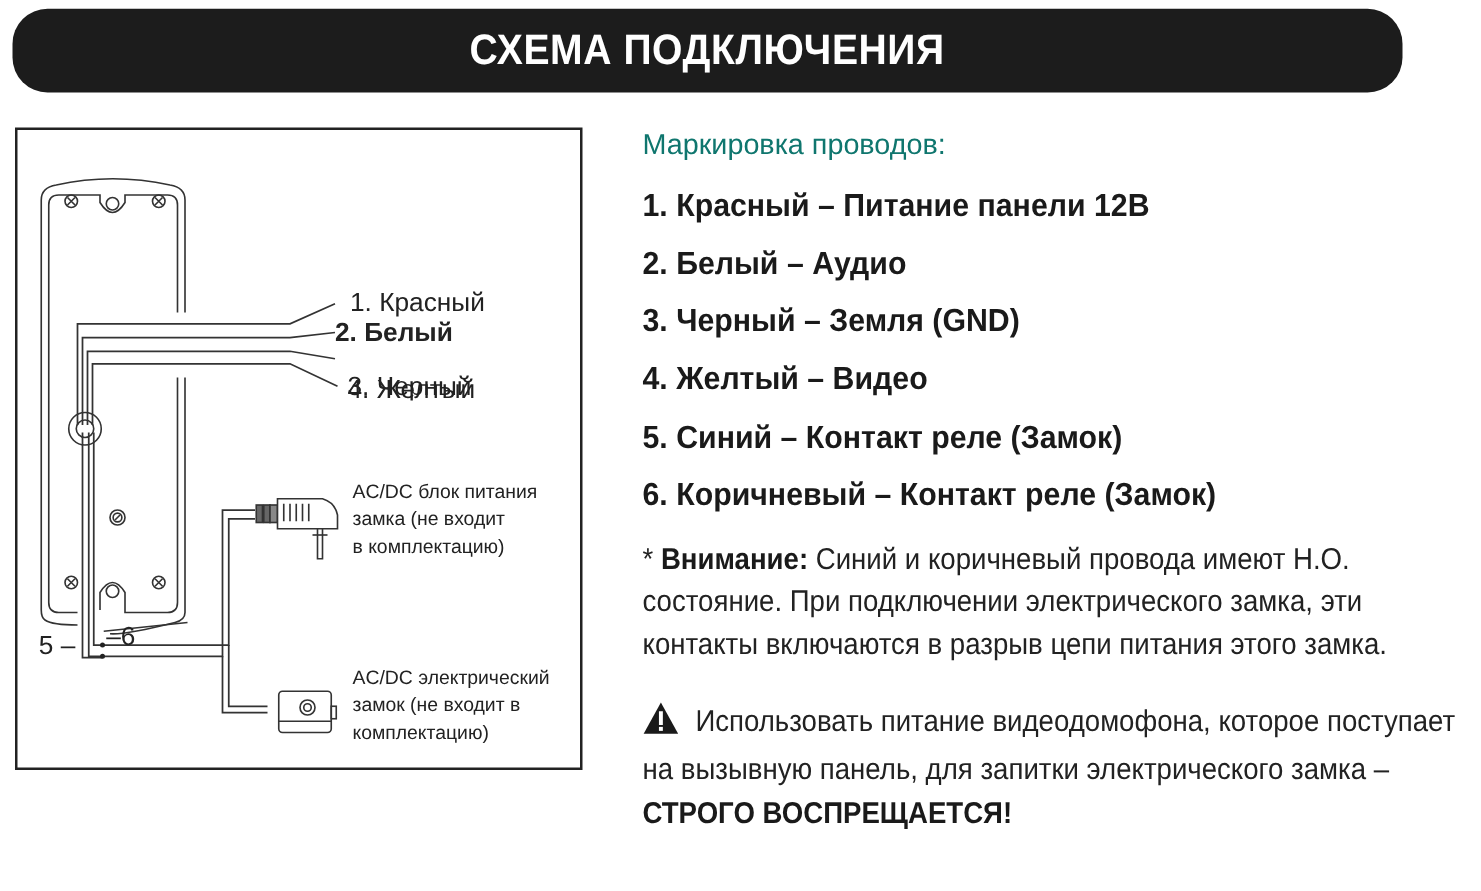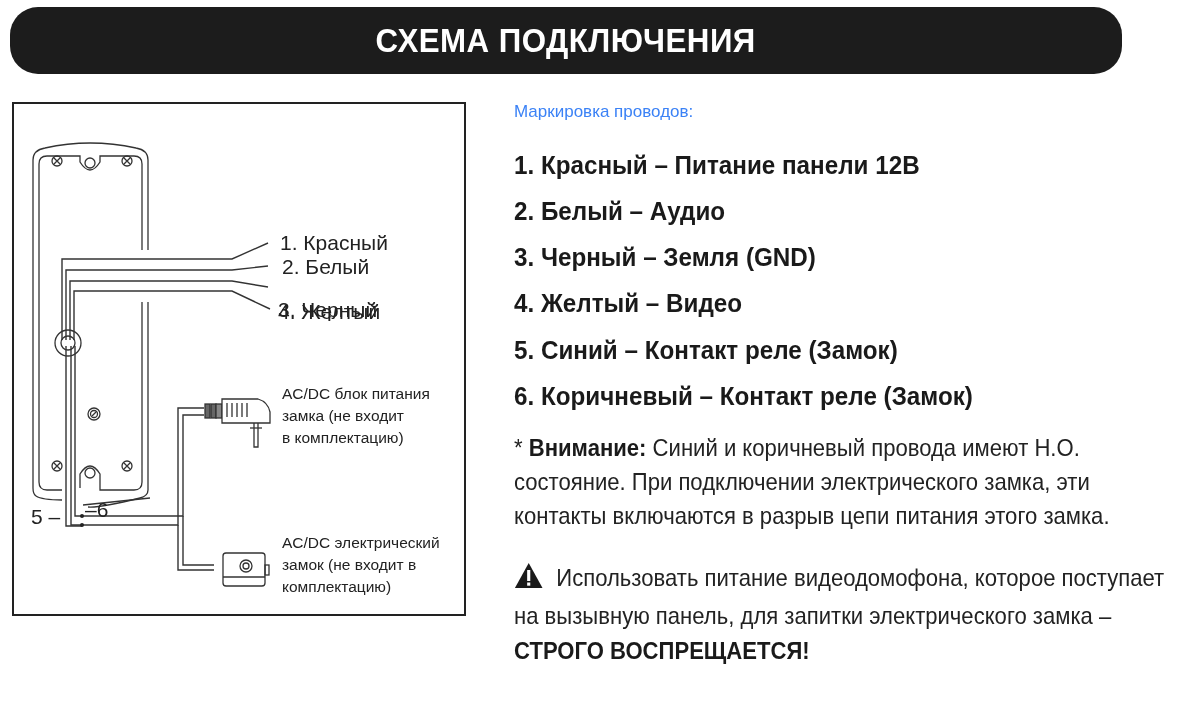--- a/index.html
+++ b/index.html
@@ -9,21 +9,21 @@
             background: #1c1c1c; display: flex; align-items: center; justify-content: center; border-radius: 28px; }
   .header-title { color: #ffffff; font-weight: bold; font-size: 34px; letter-spacing: 0.5px;
                   transform: scaleX(0.92); }
   .diagram { position: absolute; left: 12px; top: 102px; width: 454px; height: 514px;
              border: 2px solid #222; box-sizing: border-box; }
   .diagram svg { position: absolute; left: -2px; top: -2px; }
   .wire-label { position: absolute; font-size: 21px; color: #222; white-space: nowrap; line-height: 1; }
   .device-label { position: absolute; font-size: 15.5px; color: #222; line-height: 22px; white-space: pre-line; }
   .num-label { position: absolute; font-size: 21px; color: #222; line-height: 1; }
   .right { position: absolute; left: 514px; top: 0; width: 660px; }
-  .subtitle { position: absolute; top: 102px; font-size: 17px; color: #3b82f6; white-space: nowrap; }
+  .subtitle { position: absolute; top: 102px; font-size: 23px; color: #0f766e; white-space: nowrap; }
   .wire-item { position: absolute; font-size: 25.5px; font-weight: bold; color: #1a1a1a; white-space: nowrap;
                transform-origin: left center; transform: scaleX(0.95); }
   .note { position: absolute; top: 431px; width: 660px; font-size: 24px; line-height: 34px; color: #222;
           transform-origin: left top; transform: scaleX(0.92); width: 715px; }
   .note b { color: #1a1a1a; }
   .warn { position: absolute; top: 560px; width: 715px; font-size: 24px; line-height: 35px; color: #222;
           transform-origin: left top; transform: scaleX(0.92); }
   .warn-icon { display: inline-block; vertical-align: -3px; margin-right: 14px; }
   .warn b { color: #1a1a1a; }
 </style>
@@ -106,21 +106,21 @@
     <g fill="none" stroke="#333" stroke-width="1.3">
       <rect x="223" y="553" width="42" height="33" rx="3" fill="#fff"></rect>
       <path d="M223 577 L265 577"></path>
       <rect x="265" y="565" width="4" height="10"></rect>
       <circle cx="246" cy="566" r="6"></circle>
       <circle cx="246" cy="566" r="3"></circle>
     </g>
   </svg>
 
   <span class="wire-label" style="left:266px;top:128px;">1. Красный</span>
-  <span class="wire-label" style="left:268px;top:152px;">2. Белый</span>
+  <span class="wire-label" style="left:254px;top:152px;font-weight:bold;">2. Белый</span>
   <span class="wire-label" style="left:264px;top:175px;margin-top:20px;">3. Черный</span>
   <span class="wire-label" style="left:264px;top:197px;">4. Желтый</span>
 
   <span class="num-label" style="left:17px;top:402px;">5 –</span>
   <span class="num-label" style="left:71px;top:395px;">–6</span>
 
   <div class="device-label" style="left:268px;top:428px;">AC/DC электрический
 замок (не входит в
 комплектацию)</div>
   <div class="device-label" style="left:268px;top:279px;">AC/DC блок питания

